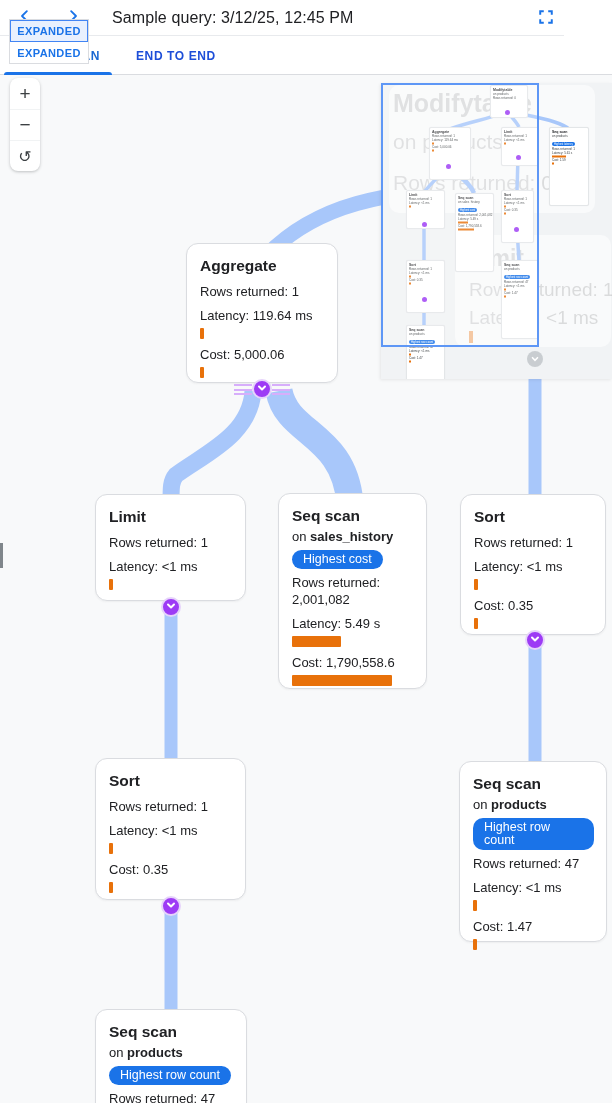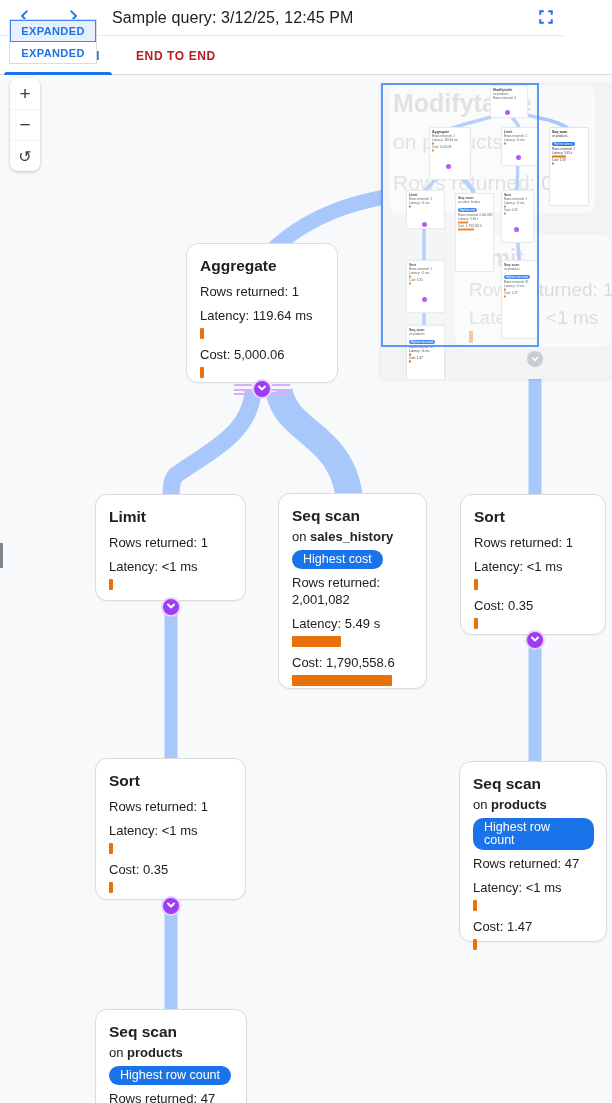--- a/index.html
+++ b/index.html
@@ -12,21 +12,21 @@
          border-bottom:1px solid #e8eaed; display:flex; align-items:center; }
   .nav-btn { width:34px; height:30px; display:flex; align-items:center; justify-content:center; cursor:pointer; }
   .nav-btn svg { width:18px; height:18px; }
   .hdr-title { font-size:16px; color:#202124; margin-left:22px; letter-spacing:.1px; }
   .fs-btn { position:absolute; right:8px; top:9px; width:20px; height:20px; display:flex; align-items:center; justify-content:center; cursor:pointer; }
 
   
   .tabs { position:absolute; left:0; top:37px; width:612px; height:38px; background:#fff;
           border-bottom:1px solid #dadce0; display:flex; align-items:stretch; }
   .tab { display:flex; align-items:center; padding:0 12px; margin-left:4px; font-size:12px; font-weight:700;
-         letter-spacing:.6px; color:#b91c1c; cursor:pointer; position:relative; }
+         letter-spacing:.6px; color:#1d4ed8; cursor:pointer; position:relative; }
   .tab.active { color:#1967d2; }
   .tab.active::after { content:""; position:absolute; left:0; right:0; bottom:-1px; height:3px; background:#1a73e8; border-radius:3px 3px 0 0; }
 
   
   .canvas { position:absolute; left:0; top:75px; width:612px; height:1028px; background:#f8f9fa; overflow:hidden; }
   .edges { position:absolute; left:0; top:0; z-index:1; }
 
   
   .qcard { position:absolute; background:#fff; border:1px solid #dadce0; border-radius:12px;
            padding:12px 12px 12px 13px; z-index:2; box-shadow:0 1px 2px rgba(60,64,67,.06); cursor:pointer; }
@@ -39,21 +39,21 @@
   .bar { height:11px; background:#e8710a; margin-top:4px; border-radius:1px; }
 
   
   .chev { position:absolute; width:20px; height:20px; border-radius:50%; background:#9d3bf5;
           border:2px solid #e6d3fb; z-index:3; display:flex; align-items:center; justify-content:center; cursor:pointer; }
   .chev svg { width:12px; height:12px; }
   .stripes { position:absolute; width:18px; height:11px; z-index:2;
              background:repeating-linear-gradient(#d7aefb 0 2px, transparent 2px 4.5px); }
 
   
-  .vtoggle { position:absolute; left:9px; top:19px; width:88px; z-index:6; border:1px solid #dadce0; background:#fff; cursor:pointer; }
+  .vtoggle { position:absolute; left:9px; top:19px; width:80px; z-index:6; border:1px solid #dadce0; background:#fff; cursor:pointer; }
   .vtoggle .opt { height:21px; display:flex; align-items:center; justify-content:center;
                   font-size:11px; font-weight:700; letter-spacing:.4px; color:#1a73e8; }
   .vtoggle .opt.sel { background:#e8f0fe; border:1px solid #4285f4; height:22px; }
   .zoomctl { position:absolute; left:10px; top:78px; width:30px; z-index:6; background:#fff; border-radius:8px;
              box-shadow:0 1px 3px rgba(60,64,67,.3); overflow:hidden; }
   .zoomctl .zbtn { height:31px; display:flex; align-items:center; justify-content:center;
                    font-size:19px; color:#3c4043; cursor:pointer; }
   .zoomctl .zbtn + .zbtn { border-top:1px solid #f1f3f4; }
   .zoomctl .zbtn.reset { font-size:16px; }
 

